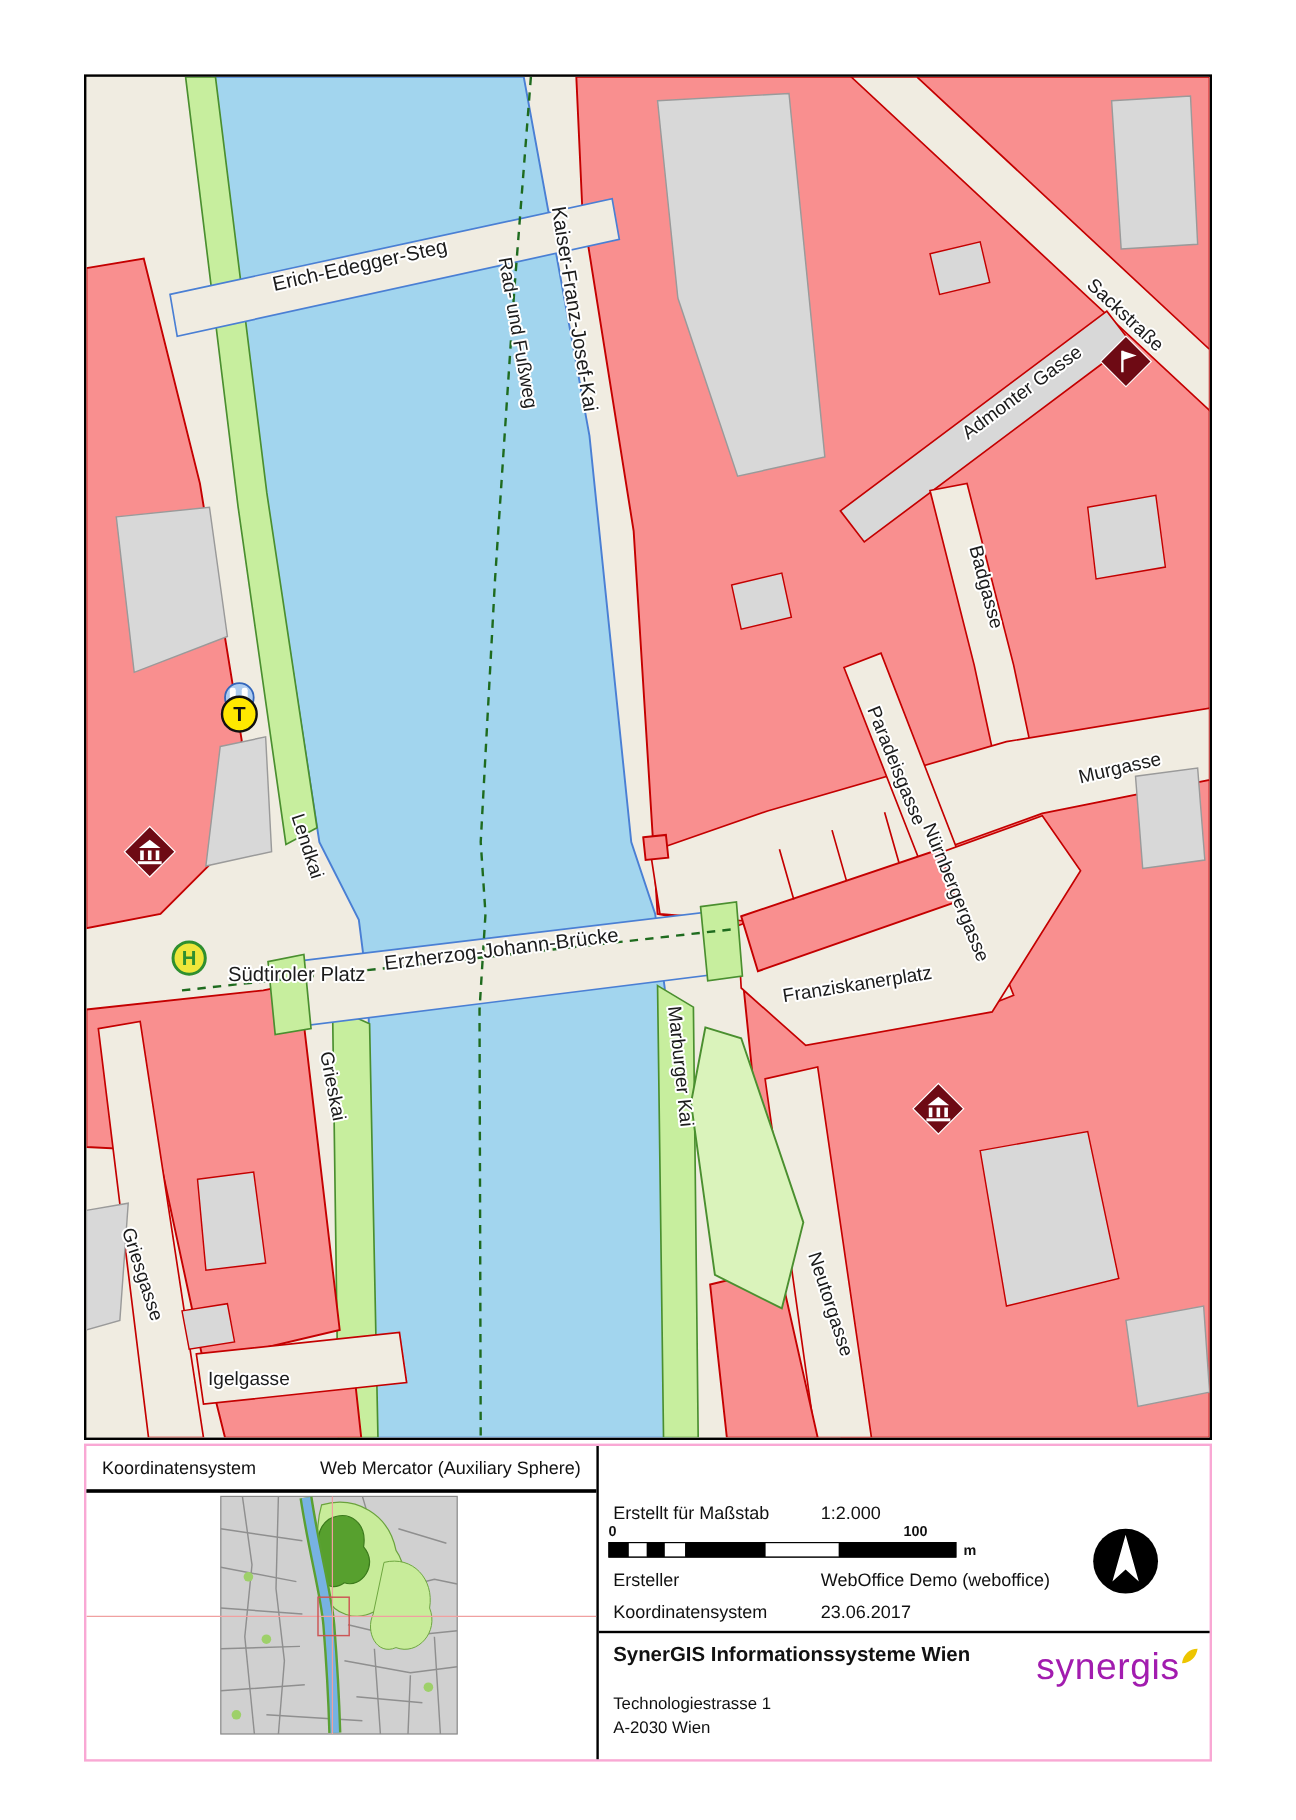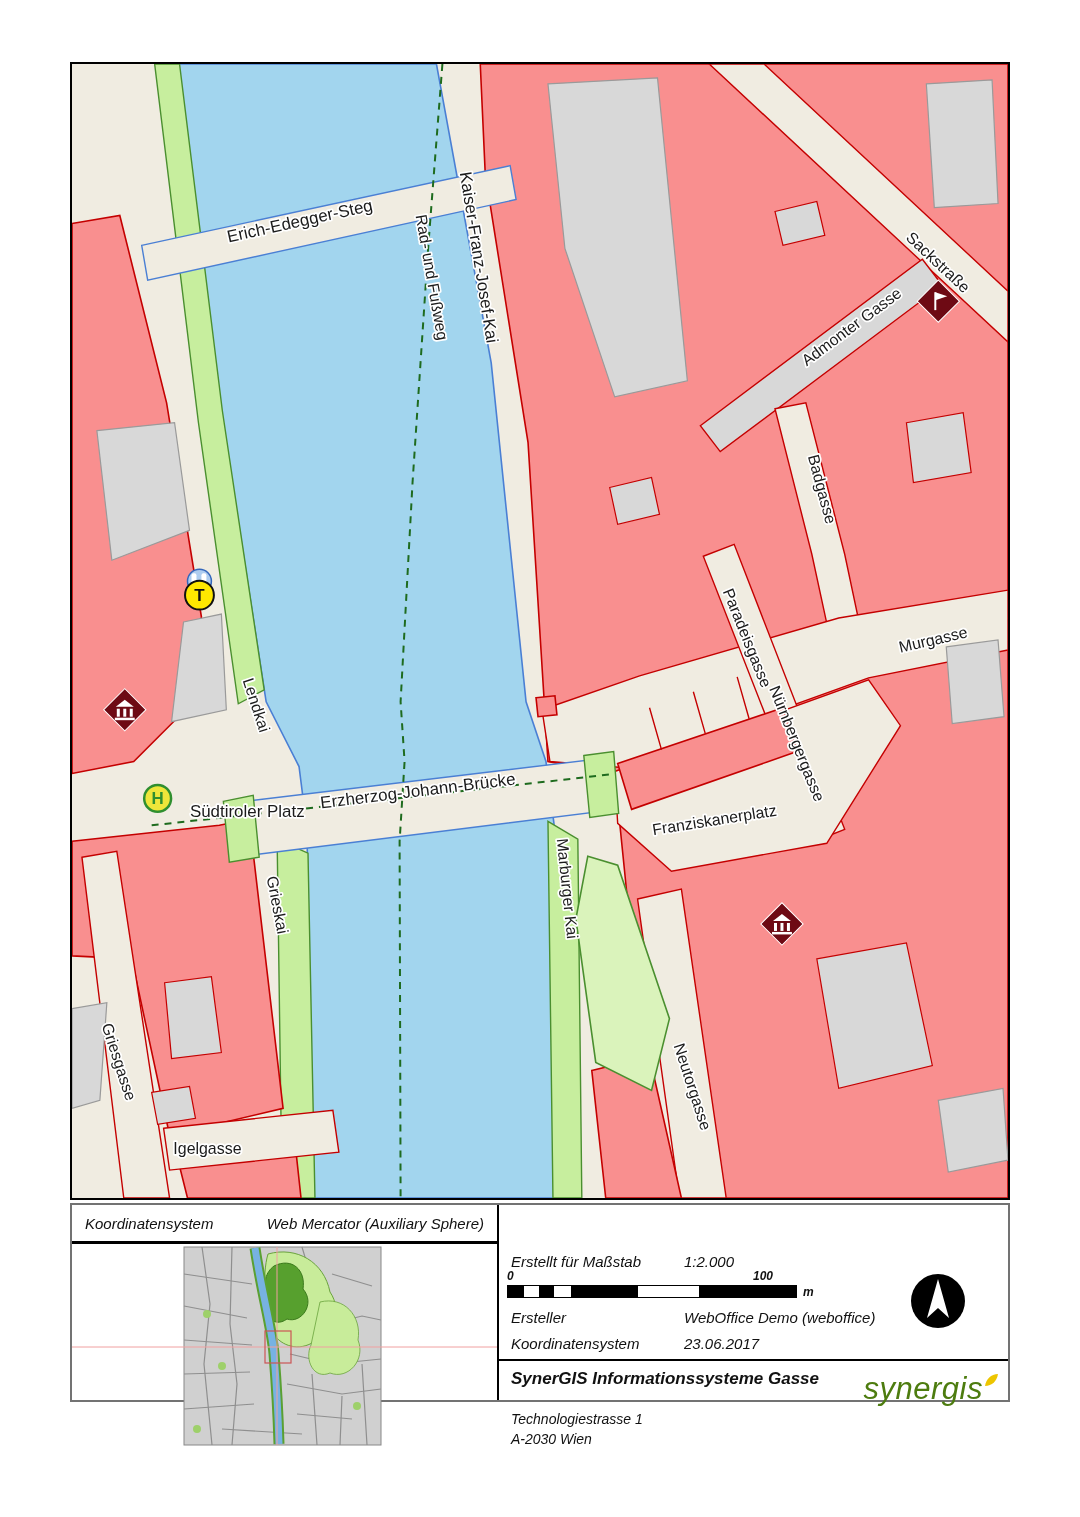--- a/index.html
+++ b/index.html
@@ -23,22 +23,22 @@
   .pk{fill:var(--park);stroke:var(--bank_green_border);stroke-width:1.6;}
   .g{fill:var(--gray_building);stroke:var(--gray_border);stroke-width:1.2;}
   .gj{fill:var(--gray_building);stroke:var(--building_border);stroke-width:1.2;}
   .poi{fill:var(--poi);stroke:#fff;stroke-width:1;}
   .brg{fill:var(--street);stroke:var(--water_border);stroke-width:1.4;}
   .dash{fill:none;stroke:var(--dash_green);stroke-width:2;stroke-dasharray:7 6;}
   text.lbl{paint-order:stroke;stroke:#fff;stroke-width:3.4px;stroke-linejoin:round;
            fill:#1b1b1b;font-family:"Liberation Sans",sans-serif;font-size:16px;}
   text.lbl.big{font-size:17px;}
   
-  .panel{position:absolute;left:70px;top:1203px;width:940px;height:199px;
-         border:2px solid #737373;box-sizing:border-box;background:#fff;font-style:italic;}
+  .panel{position:absolute;left:70px;top:1203px;width:940px;height:265px;
+         border:2px solid #f9a8d4;box-sizing:border-box;background:#fff;}
   .cell-left{position:absolute;left:0;top:0;width:427px;height:100%;
              border-right:2px solid #000;box-sizing:border-box;}
   .cell-left .hdr{height:36px;border-bottom:3px solid #000;display:flex;
                   justify-content:space-between;align-items:center;padding:0 13px;font-size:15px;}
   .minimap{position:absolute;left:0;top:39px;width:425px;height:220px;}
   .cell-right{position:absolute;left:427px;top:0;width:509px;height:100%;}
   .cell-right .hdr{height:36px;border-bottom:3px solid #000;display:flex;align-items:center;
                    padding:0 12px;font-size:17px;font-weight:bold;}
   .row{position:absolute;font-size:15px;white-space:nowrap;}
   .row .val{position:absolute;left:173px;top:0;}
@@ -47,21 +47,21 @@
                  display:flex;border:1px solid #000;box-sizing:border-box;}
   .scalebar .seg{height:100%;}
   .scalebar .n0{position:absolute;left:0;top:-16px;font-size:12px;font-weight:bold;}
   .scalebar .n100{position:absolute;left:246px;top:-16px;font-size:12px;font-weight:bold;}
   .scalebar .unit{position:absolute;left:296px;top:0;font-size:12px;font-weight:bold;}
   .divider{position:absolute;left:0;top:154px;width:100%;height:0;border-top:2px solid #000;}
   .company{position:absolute;left:12px;top:164px;font-size:17px;font-weight:bold;}
   .address{position:absolute;left:12px;top:204px;font-size:14px;line-height:20px;}
   .north-arrow{position:absolute;left:409px;top:66px;width:60px;height:60px;}
   .logo{position:absolute;right:8px;top:166px;display:flex;align-items:flex-start;}
-  .logo .word{font-size:31px;color:#4d7c0f;letter-spacing:0.5px;}
+  .logo .word{font-size:31px;color:#a21caf;letter-spacing:0.5px;}
   .logo svg{margin:2px 0 0 1px;}
 </style>
 </head>
 <body>
 
 <div class="map-frame">
 <svg width="936" height="1134" viewBox="0 0 940 1138" preserveAspectRatio="none">
 
   <path class="w" d="M105,0 L150,350 L195,640 L228,705 L236,768 L241,1138 L490,1138 L484,762 L476,700 L456,640 L421,300 L366,0 Z"></path>
 
@@ -248,21 +248,21 @@
       <span class="val">23.06.2017</span>
     </div>
 
     <svg class="north-arrow" viewBox="0 0 60 60">
       <circle cx="30" cy="30" r="27" fill="#000"></circle>
       <polygon points="30,8 19,47 30,37 41,47" fill="#fff"></polygon>
     </svg>
 
     <div class="divider"></div>
 
-    <div class="company">SynerGIS Informationssysteme Gasse</div>
+    <div class="company">SynerGIS Informationssysteme Wien</div>
     <div class="address">
       <div>Technologiestrasse 1</div>
       <div>A-2030 Wien</div>
     </div>
 
     <div class="logo">
       <span class="word">synergis</span>
       <svg width="16" height="16" viewBox="0 0 16 16">
         <path d="M1,13 C2,6 7,1 14,1 C13,8 8,13 1,13 Z" fill="#edc500"></path>
       </svg>

